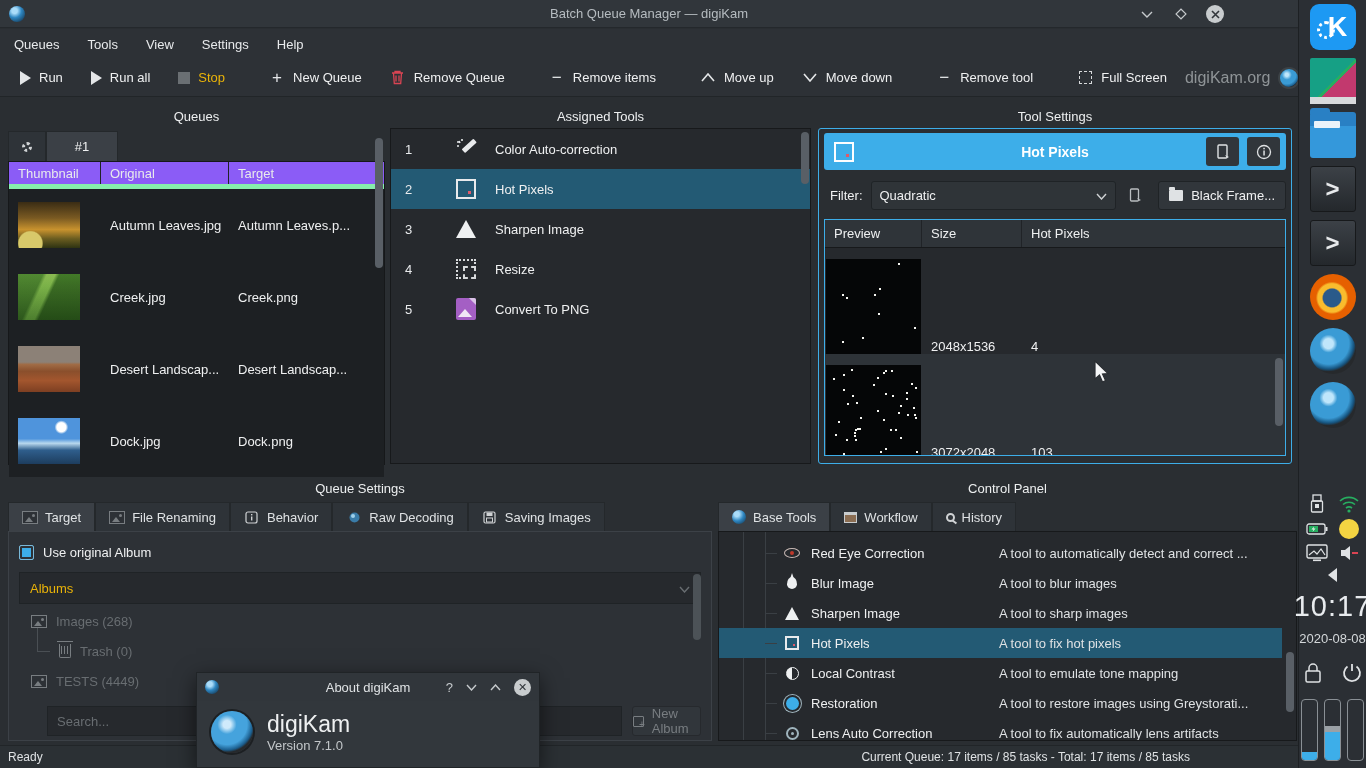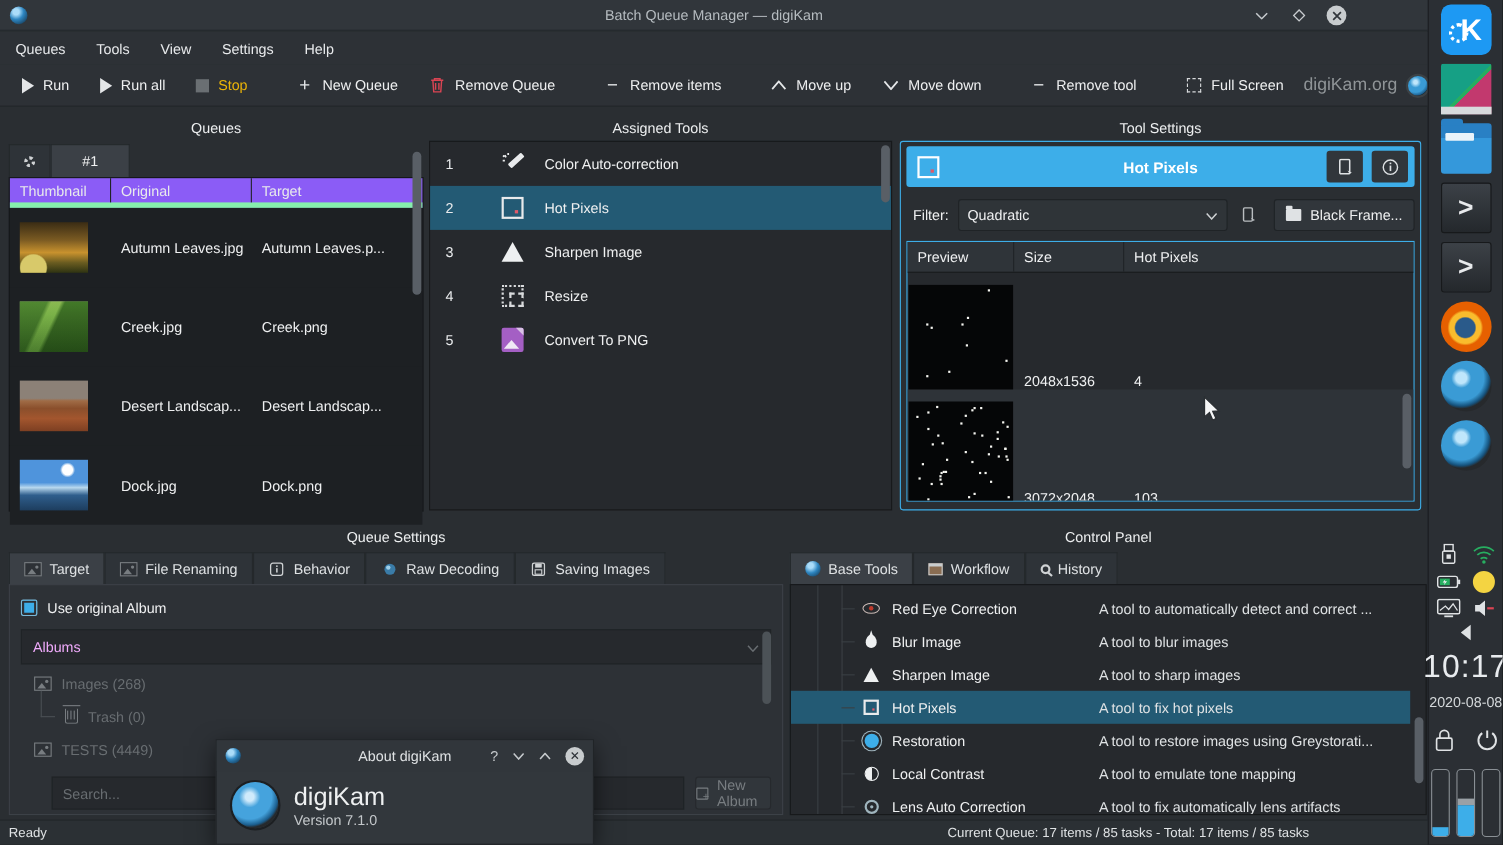--- a/index.html
+++ b/index.html
@@ -116,21 +116,21 @@
   .hotpixel-preview i { position:absolute; width:2px; height:2px; background:#f5f5f0; }
 
   
   #queuesettings-panel { left:8px; top:478px; width:704px; height:263px; }
   .tabs { display:flex; height:29px; margin-top:2px; }
   .tab { display:flex; align-items:center; gap:7px; padding:0 13px; background:#2e3338; border:1px solid #24282b; border-bottom:none; color:#dfe2e4; }
   .tab.active { background:#3b4046; }
   .groupbox { border:1px solid #3c4147; height:210px; padding:8px 10px; position:relative; background:#2d3136; }
   .chk-row { display:flex; align-items:center; gap:9px; height:24px; }
   .checkbox { width:15px; height:15px; border:1px solid #79b8d8; border-radius:2px; background:#3daee9; box-shadow:inset 0 0 0 2px #2d3136; }
-  .albums-combo { margin-top:8px; height:32px; background:#26292d; border:1px solid #1f2326; display:flex; align-items:center; padding:0 10px; color:#f0abfc; position:relative; }
+  .albums-combo { margin-top:8px; height:32px; background:#26292d; border:1px solid #1f2326; display:flex; align-items:center; padding:0 10px; color:#eab308; position:relative; }
   .tree { margin-top:2px; position:relative; height:92px; color:#686d71; }
   .tree-row { display:flex; align-items:center; gap:9px; height:30px; padding-left:12px; }
   .tree-row.indent { padding-left:40px; position:relative; }
   .tree-row.indent::before { content:""; position:absolute; left:18px; top:-8px; width:12px; height:23px; border-left:1px solid #4a4f54; border-bottom:1px solid #4a4f54; }
   .img-ico { width:16px; height:13px; border:1px solid #787d81; position:relative; background:#2d3136; }
   .img-ico::after { content:""; position:absolute; left:2px; bottom:1px; width:0; height:0; border-left:4px solid transparent; border-right:4px solid transparent; border-bottom:5px solid #787d81; }
   .img-ico::before { content:""; position:absolute; right:2px; top:2px; width:3px; height:3px; border-radius:50%; background:#787d81; }
   .trash-ico { width:12px; height:14px; border:1px solid #787d81; border-top:none; border-radius:0 0 2px 2px; position:relative; }
   .trash-ico::before { content:""; position:absolute; top:-3px; left:-3px; width:16px; height:1px; background:#787d81; }
   .trash-ico::after { content:""; position:absolute; top:2px; left:4px; width:1px; height:8px; background:#787d81; box-shadow:-3px 0 0 #787d81, 3px 0 0 #787d81; }
@@ -655,31 +655,31 @@
         </div>
         <div class="cp-row selected">
           <span class="cp-icon">
               <span class="hotpix-small"></span>
             </span>
           <span class="cp-name">Hot Pixels</span>
           <span class="cp-desc">A tool to fix hot pixels</span>
         </div>
         <div class="cp-row">
           <span class="cp-icon">
+              <span class="contrast-ico"></span>
+            </span>
+          <span class="cp-name">Local Contrast</span>
+          <span class="cp-desc">A tool to emulate tone mapping</span>
+        </div>
+        <div class="cp-row">
+          <span class="cp-icon">
               <span class="resto-ico"></span>
             </span>
           <span class="cp-name">Restoration</span>
           <span class="cp-desc">A tool to restore images using Greystorati...</span>
-        </div>
-        <div class="cp-row">
-          <span class="cp-icon">
-              <span class="contrast-ico"></span>
-            </span>
-          <span class="cp-name">Local Contrast</span>
-          <span class="cp-desc">A tool to emulate tone mapping</span>
         </div>
         <div class="cp-row">
           <span class="cp-icon">
               <span class="lens-ico"></span>
             </span>
           <span class="cp-name">Lens Auto Correction</span>
           <span class="cp-desc">A tool to fix automatically lens artifacts</span>
         </div>
         <div class="vscroll" style="right:2px; top:120px; height:60px;"></div>
       </div>

